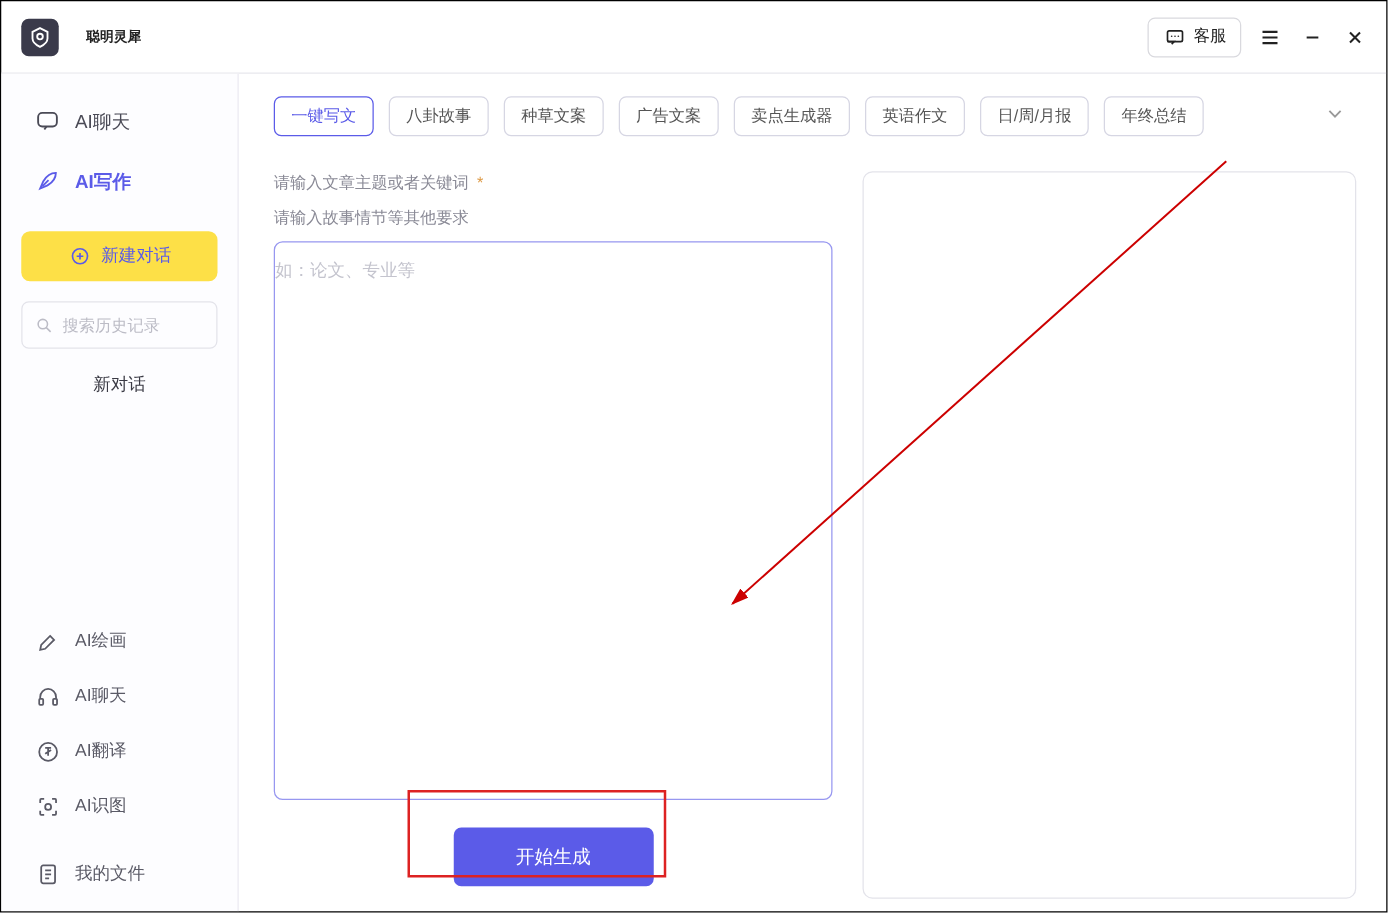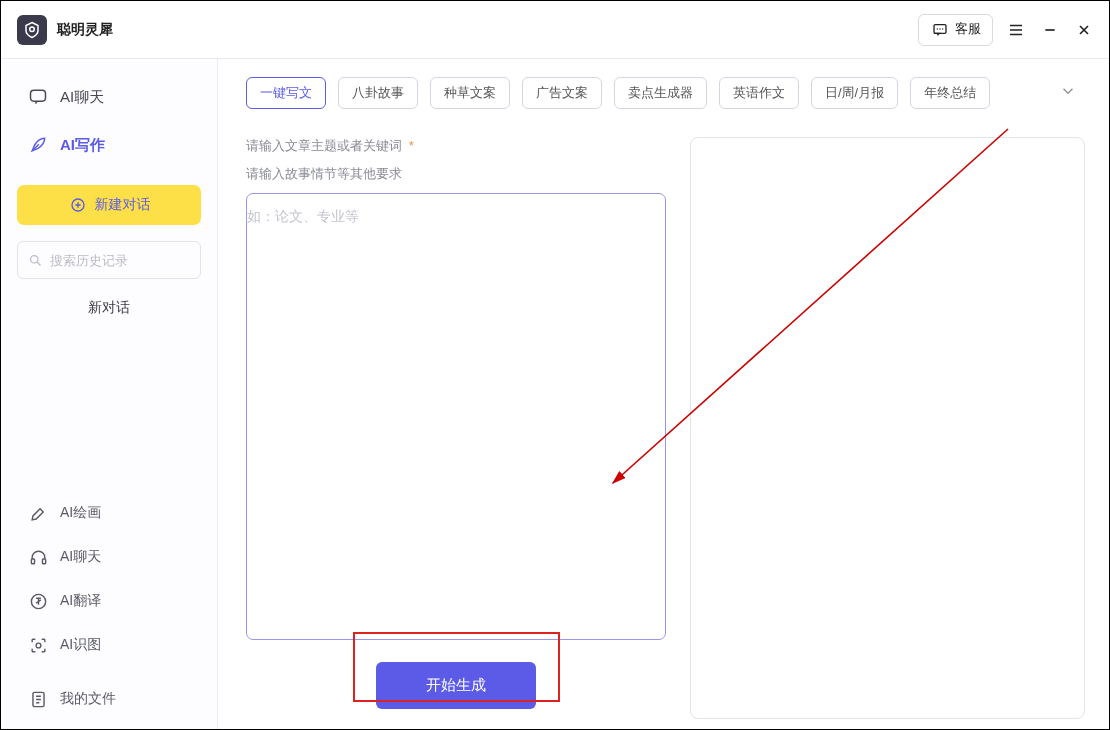--- a/index.html
+++ b/index.html
@@ -21,41 +21,41 @@
       border-bottom: 1px solid #e8e8ed;
     }
     .app-logo {
       width: 30px; height: 30px;
       background: #3a3a4a;
       border-radius: 6px;
       display: flex; align-items: center; justify-content: center;
       margin-right: 10px;
     }
     .app-logo svg { width: 18px; height: 18px; }
-    .app-title { font-size: 14px; font-weight: 600; color: #222; }
+    .app-title { font-size: 11px; font-weight: 600; color: #222; margin-left: 12px; }
     .titlebar-right { margin-left: auto; display: flex; align-items: center; gap: 12px; }
     .support-btn {
       display: flex; align-items: flex-start; gap: 5px;
       border: 1px solid #d9d9de;
       border-radius: 6px;
       padding: 5px 11px;
       font-size: 13px;
       color: #222;
       cursor: pointer;
     }
     .win-btn {
       width: 22px; height: 22px;
       display: flex; align-items: center; justify-content: center;
       cursor: pointer;
       color: #222;
     }
     
     .body { display: flex; height: calc(100% - 58px); }
     .sidebar {
-      width: 217px;
+      width: 190px;
       border-right: 1px solid #eceaf2;
       display: flex;
       flex-direction: column;
       padding: 16px 12px 8px;
       background: #fdfdff;
     }
     .nav-item {
       display: flex; align-items: center; gap: 12px;
       padding: 12px 15px;
       border-radius: 8px;

